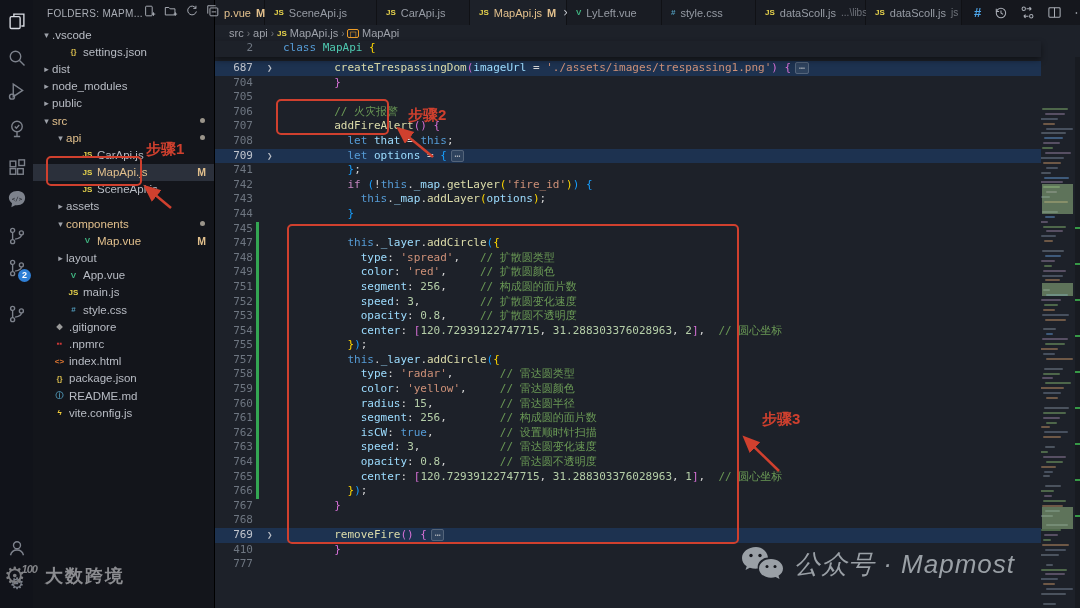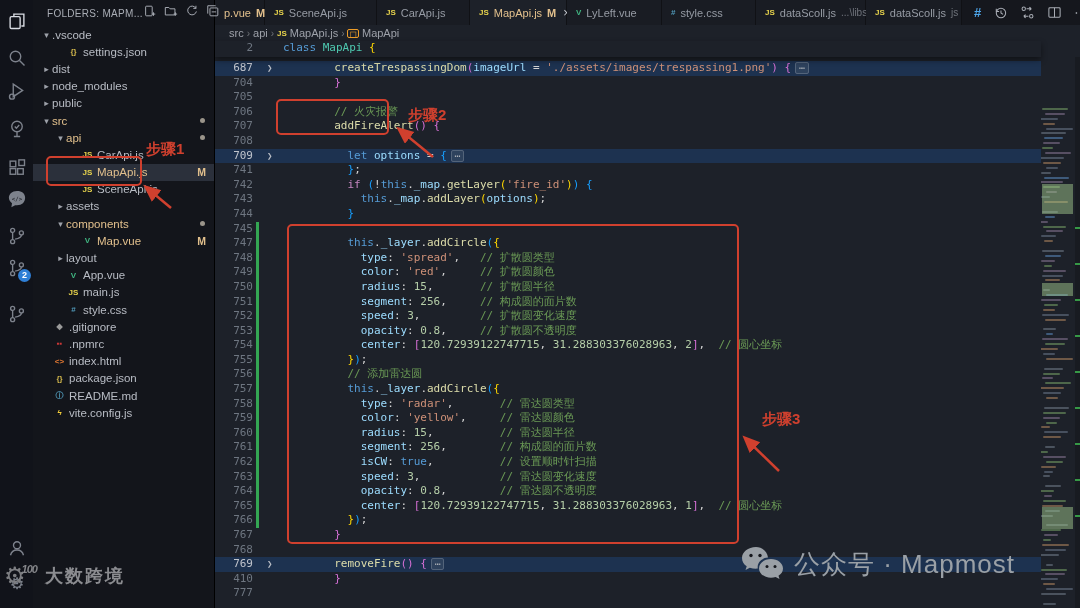--- a/index.html
+++ b/index.html
@@ -84,21 +84,21 @@
   .anno-box { position:absolute; border:2px solid var(--anno-red); border-radius:5px; z-index:8; pointer-events:none; }
   .anno-label { position:absolute; color:var(--anno-red); font-size:15px; font-weight:bold; z-index:8; pointer-events:none; }
   .arrows { position:absolute; left:0; top:0; width:1080px; height:608px; z-index:8; pointer-events:none; }
 
   
   .wm-left { position:absolute; left:4px; top:562px; display:flex; align-items:center; z-index:9; color:#85868a; pointer-events:none; }
   .wm-left .gear { font-size:24px; color:#7d7e82; }
   .wm-left .hundred { font-size:11px; font-weight:bold; font-style:italic; margin:-14px 0 0 -4px; letter-spacing:-1px; }
   .wm-left .brand { font-size:18px; font-weight:bold; letter-spacing:2px; margin-left:8px; color:#8b8c90; }
   .wm-right { position:absolute; left:740px; top:545px; display:flex; align-items:center; gap:10px; z-index:9; color:#9aa0a6; pointer-events:none; }
-  .wm-right .wtext { font-size:26px; letter-spacing:1px; color:#9aa0a6; }
+  .wm-right .wtext { font-size:26px; letter-spacing:1px; color:#9aa0a6;font-style:italic; }
 </style>
 </head>
 <body>
 
 <div class="app" style="--anno-red: #d0402e; --modified: #e2c08d; --badge-blue: #2f7fd6; --added-green: #34a653;">
 
   <div class="activitybar" id="activitybar">
       <div class="ab-item active" style="top: 4px;">
         <svg viewBox="0 0 16 16" fill="none" stroke="currentColor" stroke-width="1.1">
           <rect x="2.5" y="4.5" width="8" height="9.5" rx="1"></rect>
@@ -418,20 +418,21 @@
           <div class="row">
             <span class="num">706</span>
             <span class="ctext"><span>  </span><span class="tk-cmt">// 火灾报警</span></span>
           </div>
           <div class="row">
             <span class="num">707</span>
             <span class="ctext"><span>  </span><span class="tk-fn">addFireAlert</span><span class="tk-b2">()</span><span class="tk-pun"> </span><span class="tk-b2">{</span></span>
           </div>
           <div class="row">
             <span class="num">708</span>
+            <span class="ctext"><span>    </span><span class="tk-kw">let</span><span class="tk-pun"> </span><span class="tk-var">that</span><span class="tk-pun"> = </span><span class="tk-kw">this</span><span class="tk-pun">;</span></span>
           </div>
           <div class="row fbg">
             <span class="num">709</span>
             <span class="fold">❯</span>
             <span class="ctext"><span>    </span><span class="tk-kw">let</span><span class="tk-pun"> </span><span class="tk-var">options</span><span class="tk-pun"> = </span><span class="tk-b3">{</span><span class="tk-ell">⋯</span></span>
           </div>
           <div class="row">
             <span class="num">741</span>
             <span class="ctext"><span>    </span><span class="tk-b3">}</span><span class="tk-pun">;</span></span>
           </div>
@@ -461,25 +462,20 @@
             <span class="num">748</span>
             <span class="gadd"></span>
             <span class="ctext"><span>      </span><span class="tk-var">type</span><span class="tk-pun">: </span><span class="tk-str">'spread'</span><span class="tk-pun">,</span><span class="tk-cmt">   // 扩散圆类型</span></span>
           </div>
           <div class="row">
             <span class="num">749</span>
             <span class="gadd"></span>
             <span class="ctext"><span>      </span><span class="tk-var">color</span><span class="tk-pun">: </span><span class="tk-str">'red'</span><span class="tk-pun">,</span><span class="tk-cmt">     // 扩散圆颜色</span></span>
           </div>
           <div class="row">
-            <span class="num">750</span>
-            <span class="gadd"></span>
-            <span class="ctext"><span>      </span><span class="tk-var">radius</span><span class="tk-pun">: </span><span class="tk-num">15</span><span class="tk-pun">,</span><span class="tk-cmt">       // 扩散圆半径</span></span>
-          </div>
-          <div class="row">
             <span class="num">751</span>
             <span class="gadd"></span>
             <span class="ctext"><span>      </span><span class="tk-var">segment</span><span class="tk-pun">: </span><span class="tk-num">256</span><span class="tk-pun">,</span><span class="tk-cmt">     // 构成圆的面片数</span></span>
           </div>
           <div class="row">
             <span class="num">752</span>
             <span class="gadd"></span>
             <span class="ctext"><span>      </span><span class="tk-var">speed</span><span class="tk-pun">: </span><span class="tk-num">3</span><span class="tk-pun">,</span><span class="tk-cmt">         // 扩散圆变化速度</span></span>
           </div>
           <div class="row">
@@ -489,25 +485,20 @@
           </div>
           <div class="row">
             <span class="num">754</span>
             <span class="gadd"></span>
             <span class="ctext"><span>      </span><span class="tk-var">center</span><span class="tk-pun">: </span><span class="tk-b2">[</span><span class="tk-num">120.72939122747715</span><span class="tk-pun">, </span><span class="tk-num">31.288303376028963</span><span class="tk-pun">, </span><span class="tk-num">2</span><span class="tk-b2">]</span><span class="tk-pun">,</span><span class="tk-cmt">  // 圆心坐标</span></span>
           </div>
           <div class="row">
             <span class="num">755</span>
             <span class="gadd"></span>
             <span class="ctext"><span>    </span><span class="tk-b1">}</span><span class="tk-b3">)</span><span class="tk-pun">;</span></span>
-          </div>
-          <div class="row">
-            <span class="num">756</span>
-            <span class="gadd"></span>
-            <span class="ctext"><span>    </span><span class="tk-cmt">// 添加雷达圆</span></span>
           </div>
           <div class="row">
             <span class="num">757</span>
             <span class="gadd"></span>
             <span class="ctext"><span>    </span><span class="tk-kw">this</span><span class="tk-pun">.</span><span class="tk-var">_layer</span><span class="tk-pun">.</span><span class="tk-fn">addCircle</span><span class="tk-b3">(</span><span class="tk-b1">{</span></span>
           </div>
           <div class="row">
             <span class="num">758</span>
             <span class="gadd"></span>
             <span class="ctext"><span>      </span><span class="tk-var">type</span><span class="tk-pun">: </span><span class="tk-str">'radar'</span><span class="tk-pun">,</span><span class="tk-cmt">       // 雷达圆类型</span></span>

